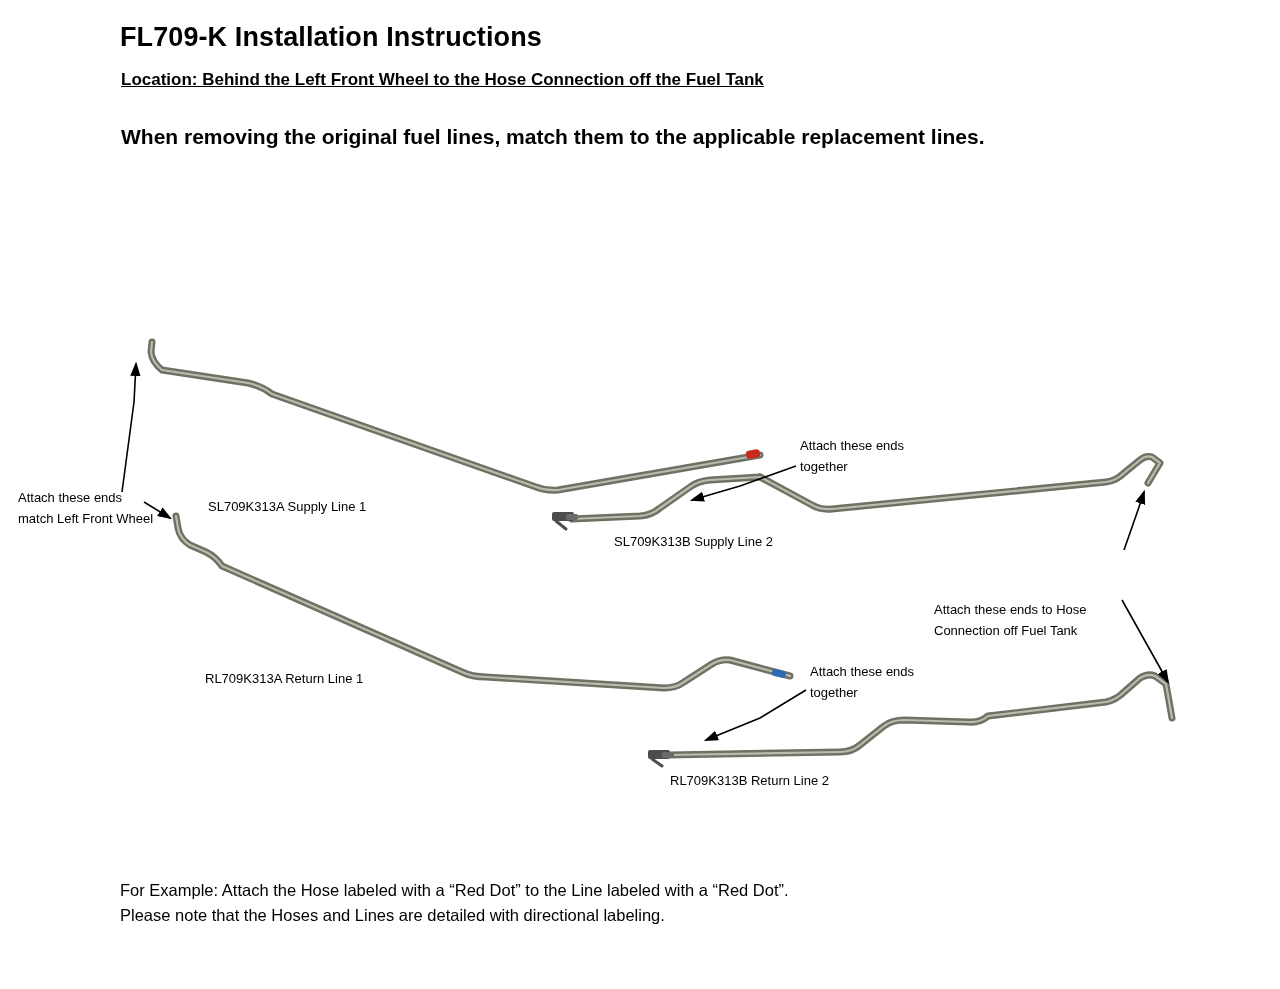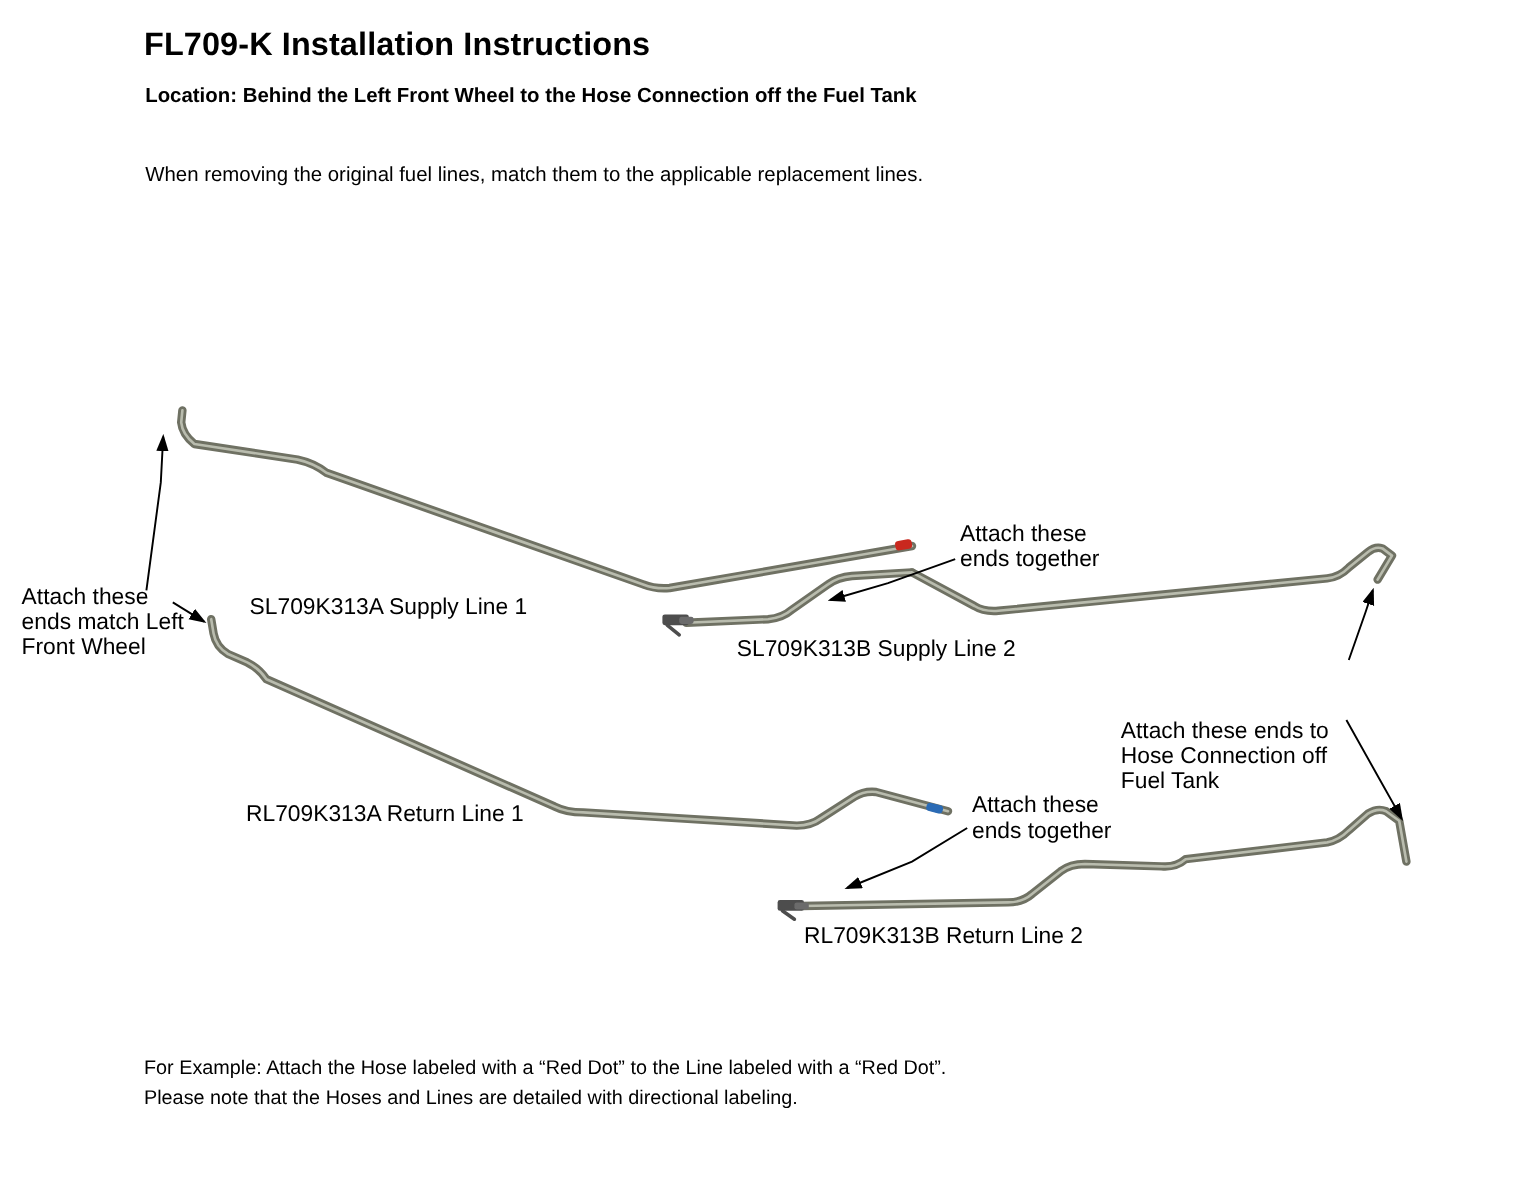--- a/index.html
+++ b/index.html
@@ -29,47 +29,48 @@
     letter-spacing: 0.1px;
     white-space: nowrap;
   }
   .subtitle {
     position: absolute;
     left: 121px;
     top: 70px;
     font-size: 17px;
     font-weight: bold;
     white-space: nowrap;
+    text-decoration: underline;
   }
   .note-top {
     position: absolute;
     left: 121px;
-    top: 136px;
-    font-size: 17px;
-    font-weight: normal;
+    top: 125px;
+    font-size: 21px;
+    font-weight: bold;
     white-space: nowrap;
   }
   .footer {
     position: absolute;
     left: 120px;
     top: 878px;
     font-size: 16.5px;
     line-height: 25px;
     white-space: nowrap;
   }
   .diagram {
     position: absolute;
     left: 0;
     top: 0;
     width: 1280px;
     height: 989px;
   }
   .label {
     position: absolute;
-    font-size: 19px;
+    font-size: 13px;
     line-height: 21px;
     color: #000;
     white-space: nowrap;
   }
   .lbl-supply1 { left: 208px; top: 452px; margin-top: 44px; }
   .lbl-supply2 { left: 614px; top: 531px; }
   .lbl-return1 { left: 205px; top: 668px; }
   .lbl-return2 { left: 670px; top: 770px; }
   .lbl-attach-left { left: 18px; top: 487px; white-space: normal; width: 140px; }
   .lbl-attach-top { left: 800px; top: 435px; white-space: normal; width: 130px; }

